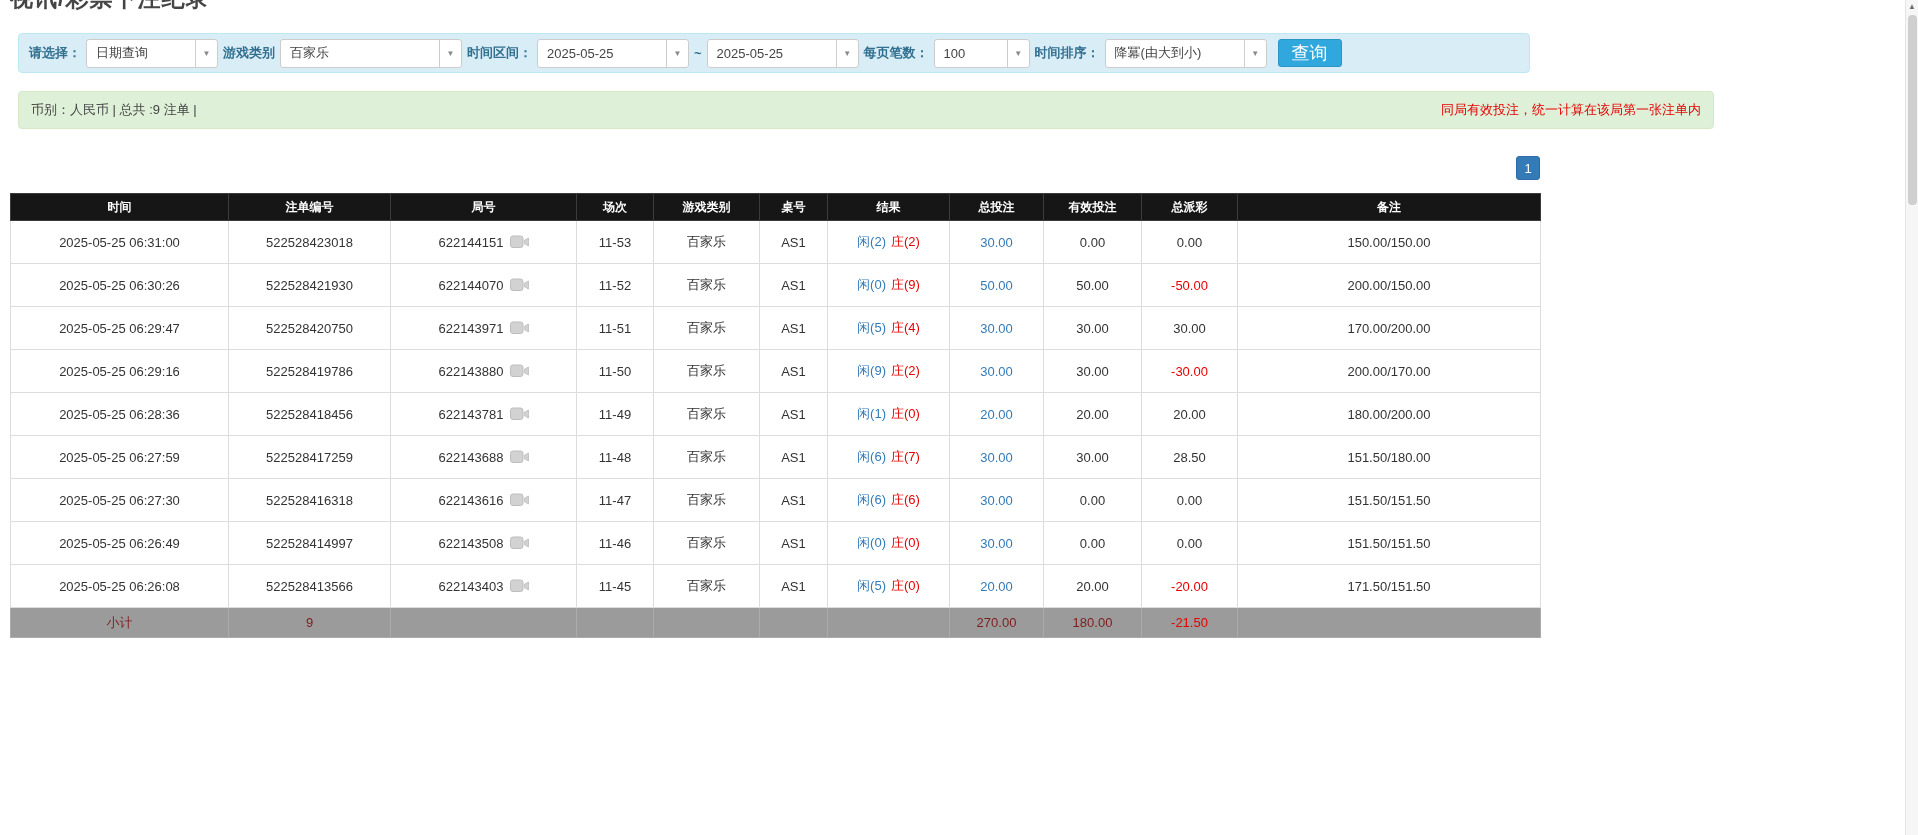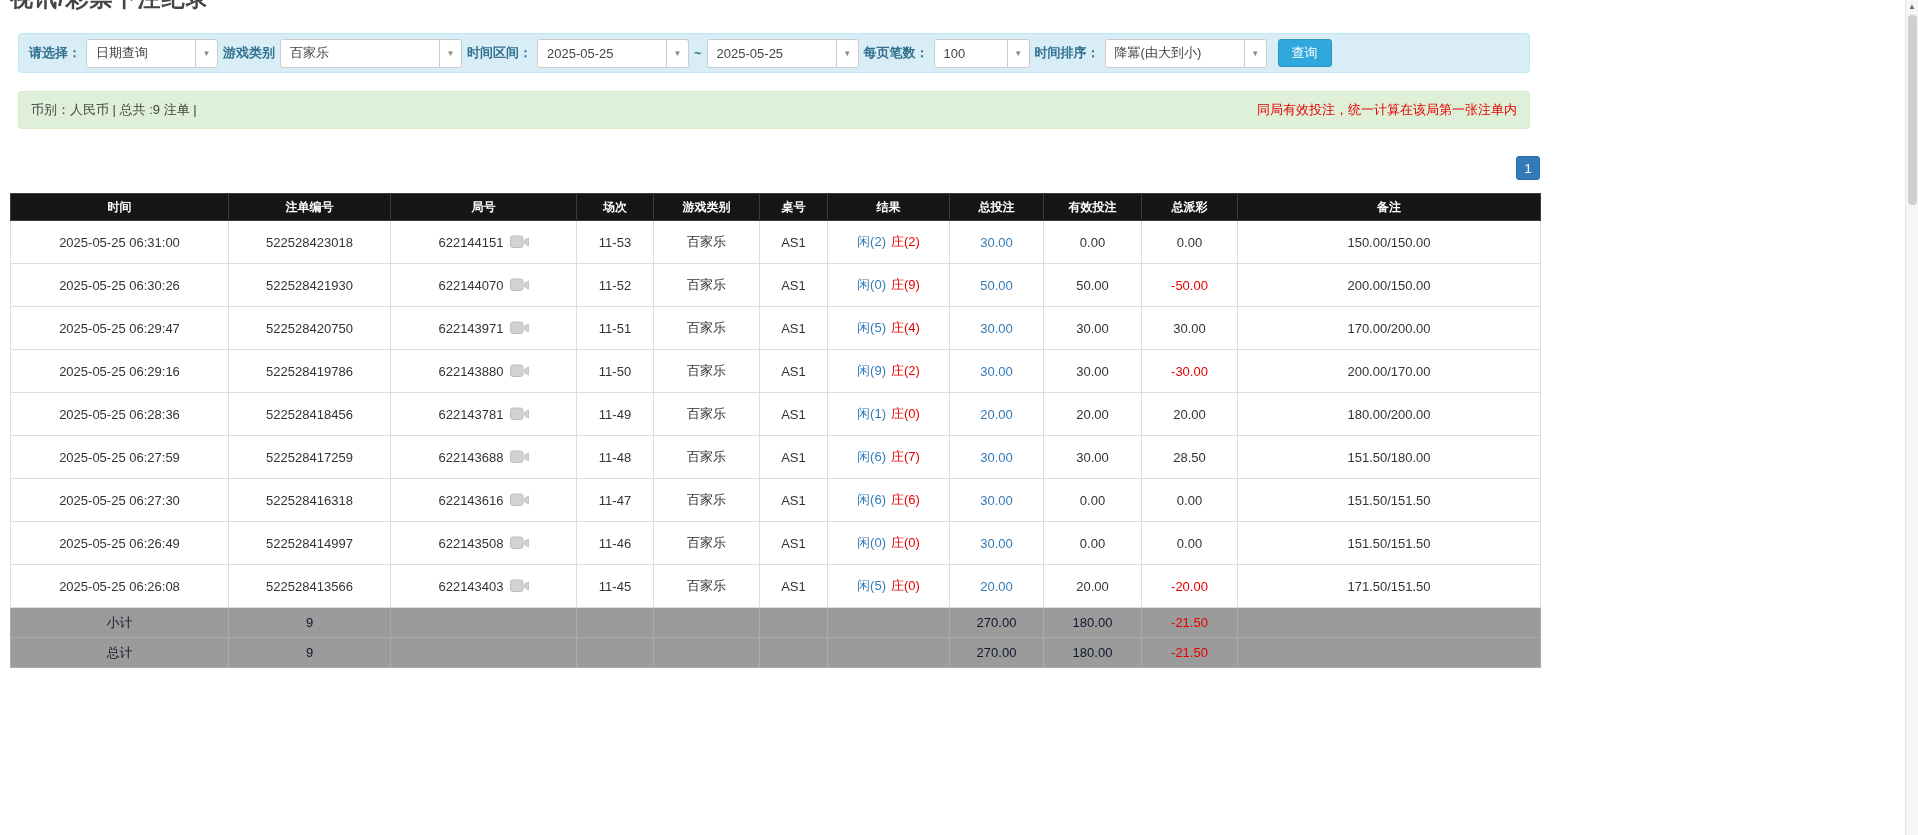--- a/index.html
+++ b/index.html
@@ -31,27 +31,27 @@
   .flabel{color:#31708f;font-weight:700;white-space:nowrap;}
   .combo{
     background:#fff;border:1px solid #ccc;border-radius:3px;height:29px;
     display:flex;align-items:stretch;cursor:pointer;flex:0 0 auto;
   }
   .combo-value{flex:1;display:flex;align-items:center;padding:8px 9px;color:#444;white-space:nowrap;overflow:hidden;}
   .combo-caret{width:22px;border-left:1px solid #ccc;color:#888;font-size:8px;display:flex;align-items:center;justify-content:center;}
   .tilde{color:#31708f;font-weight:700;}
   .btn-search{
     background:var(--accent_blue);color:#fff;border:1px solid #2a96c6;border-radius:3px;
-    height:28px;padding:0 13px;font-size:13px;cursor:pointer;margin-left:6px;
+    height:28px;padding:0 13px;font-size:18px;cursor:pointer;margin-left:6px;
     font-family:inherit;
   }
 
   
   .info-bar{
-    margin:18px 0 16px 18px;width:1512px;height:38px;
+    margin:18px 0 16px 18px;width:1696px;height:38px;
     background:var(--info_bg);border:1px solid #d6e9c6;border-radius:4px;
     display:flex;align-items:center;justify-content:space-between;padding:0 12px;
   }
   .info-left{color:#444;}
   .info-right{color:var(--red);}
 
   
   .pagination-row{width:1530px;margin:27px 0 13px 10px;display:flex;justify-content:flex-end;}
   .page-btn{
     min-width:24px;height:24px;background:var(--link_blue);border:1px solid #2e6da4;border-radius:3px;
@@ -62,21 +62,21 @@
   table.records{border-collapse:collapse;table-layout:fixed;width:1530px;margin-left:10px;}
   table.records th{
     background:var(--header_bg);color:#fff;font-weight:700;font-size:12px;
     height:27px;border:1px solid #3c3c3c;padding:0;text-align:center;
   }
   table.records tbody td{
     background:#fff;border:1px solid #ddd;height:43px;padding:0 4px;
     text-align:center;color:#333;font-size:13px;
   }
   table.records tfoot td{
-    background:var(--footer_bg);color:#0f172a;border:1px solid #ababab;
+    background:var(--footer_bg);color:#7f1d1d;border:1px solid #ababab;
     height:30px;text-align:center;font-size:13px;padding:0 4px;
   }
   .red{color:var(--red) !important;}
   .blue-link{color:var(--link_blue);cursor:pointer;}
   .result-player{color:var(--link_blue);}
   .result-banker{color:var(--red);margin-left:5px;}
   .round-wrap{display:flex;align-items:center;justify-content:center;gap:6px;}
   .video-icon{display:inline-flex;align-items:center;cursor:pointer;}
 
   
@@ -384,32 +384,19 @@
       <td></td>
       <td></td>
       <td></td>
       <td></td>
       <td></td>
       <td>270.00</td>
       <td>180.00</td>
       <td class="red">-21.50</td>
       <td></td>
     </tr>
-    <tr>
-      <td>总计</td>
-      <td>9</td>
-      <td></td>
-      <td></td>
-      <td></td>
-      <td></td>
-      <td></td>
-      <td>270.00</td>
-      <td>180.00</td>
-      <td class="red">-21.50</td>
-      <td></td>
-    </tr>
   </tfoot>
 </table>
 
 <div class="scrollbar">
   <div class="sb-arrow">▲</div>
   <div class="sb-thumb"></div>
 </div>
 
 </body></html>

